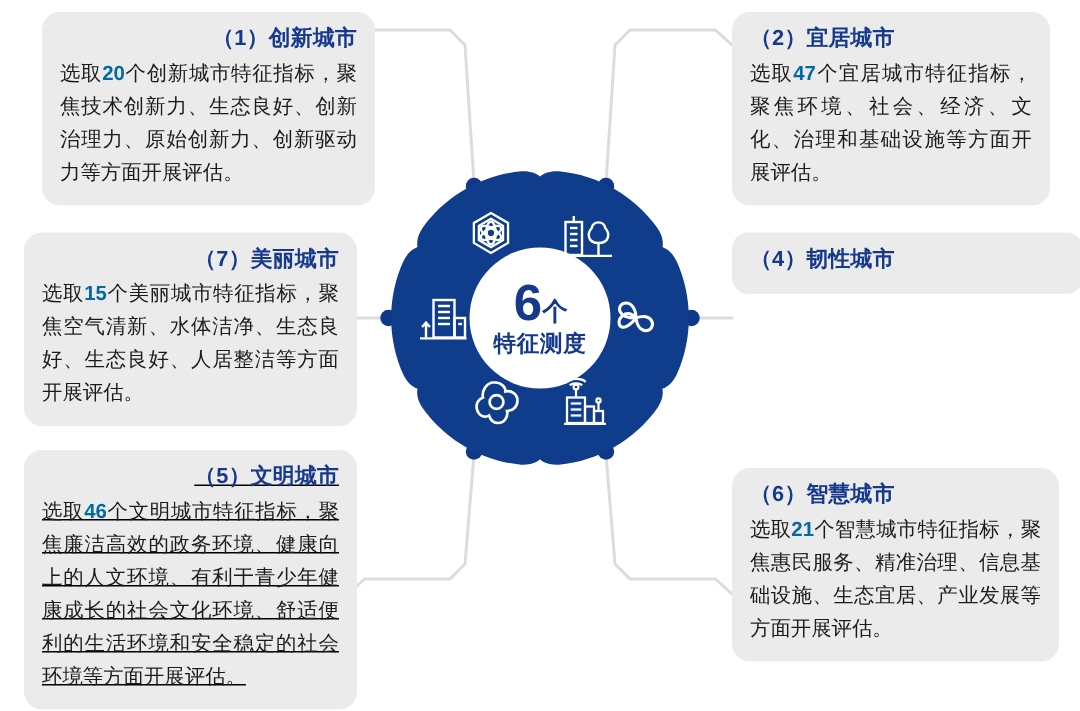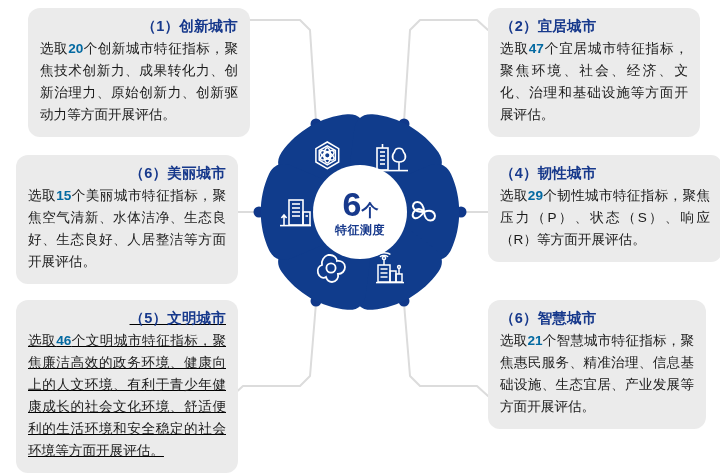--- a/index.html
+++ b/index.html
@@ -44,21 +44,21 @@
     text-justify:inter-ideograph;
   }
   .num{font-weight:bold;color:#0369a1;}
 
   
   #card-1{left:16px;  top:8px;   width:222px;margin-left:12px;}
   #card-2{left:488px; top:8px;   width:212px;}
   #card-3{left:16px;  top:155px; width:222px;}
   #card-4{left:488px; top:155px; width:234px;border-radius:11px;}
   #card-5{left:16px;  top:300px; width:222px;text-decoration:underline;}
-  #card-6{left:488px; top:300px; width:218px;}
+  #card-6{left:488px; top:312px; width:218px;}
 
   
   #hub{
     position:absolute;
     left:258px;top:104px;
     width:204px;height:216px;
     z-index:2;
   }
   #hub svg{display:block;}
   .hub-center-text{
@@ -74,21 +74,21 @@
     font-size:34px;
     line-height:1;
     display:flex;
     align-items:baseline;
     letter-spacing:-1px;
   }
   .hub-big .unit{font-size:17px;font-weight:bold;margin-left:1px;}
   .hub-sub{
     color:#17398c;
     font-weight:bold;
-    font-size:12px;
+    font-size:15px;
     line-height:1.1;
     margin-top:3px;
     letter-spacing:.5px;
   }
 </style>
 </head>
 <body>
 
 <div id="stage">
 
@@ -206,36 +206,35 @@
       <div class="hub-big">
         <span>6</span>
         <span class="unit">个</span>
       </div>
       <div class="hub-sub">特征测度</div>
     </div>
   </div>
 
   <div class="card" id="card-1">
     <p class="card-title t-right">（1）创新城市</p>
-    <p class="card-body"><span>选取</span><span class="num">20</span><span>个创新城市特征指标，聚焦技术创新力、成果转化力、创新治理力、原始创新力、创新驱动力等方面开展评估。</span></p>
+    <p class="card-body"><span>选取</span><span class="num">20</span><span>个创新城市特征指标，聚焦技术创新力、生态良好、创新治理力、原始创新力、创新驱动力等方面开展评估。</span></p>
   </div>
 
   <div class="card" id="card-2">
     <p class="card-title t-left">（2）宜居城市</p>
     <p class="card-body"><span>选取</span><span class="num">47</span><span>个宜居城市特征指标，聚焦环境、社会、经济、文化、治理和基础设施等方面开展评估。</span></p>
   </div>
 
   <div class="card" id="card-3">
-    <p class="card-title t-right">（6）美丽城市</p>
+    <p class="card-title t-right">（7）美丽城市</p>
     <p class="card-body"><span>选取</span><span class="num">15</span><span>个美丽城市特征指标，聚焦空气清新、水体洁净、生态良好、生态良好、人居整洁等方面开展评估。</span></p>
   </div>
 
   <div class="card" id="card-4">
     <p class="card-title t-left">（4）韧性城市</p>
-    <p class="card-body"><span>选取</span><span class="num">29</span><span>个韧性城市特征指标，聚焦压力（P）、状态（S）、响应（R）等方面开展评估。</span></p>
   </div>
 
   <div class="card" id="card-5">
     <p class="card-title t-right">（5）文明城市</p>
     <p class="card-body"><span>选取</span><span class="num">46</span><span>个文明城市特征指标，聚焦廉洁高效的政务环境、健康向上的人文环境、有利于青少年健康成长的社会文化环境、舒适便利的生活环境和安全稳定的社会环境等方面开展评估。</span></p>
   </div>
 
   <div class="card" id="card-6">
     <p class="card-title t-left">（6）智慧城市</p>
     <p class="card-body"><span>选取</span><span class="num">21</span><span>个智慧城市特征指标，聚焦惠民服务、精准治理、信息基础设施、生态宜居、产业发展等方面开展评估。</span></p>

